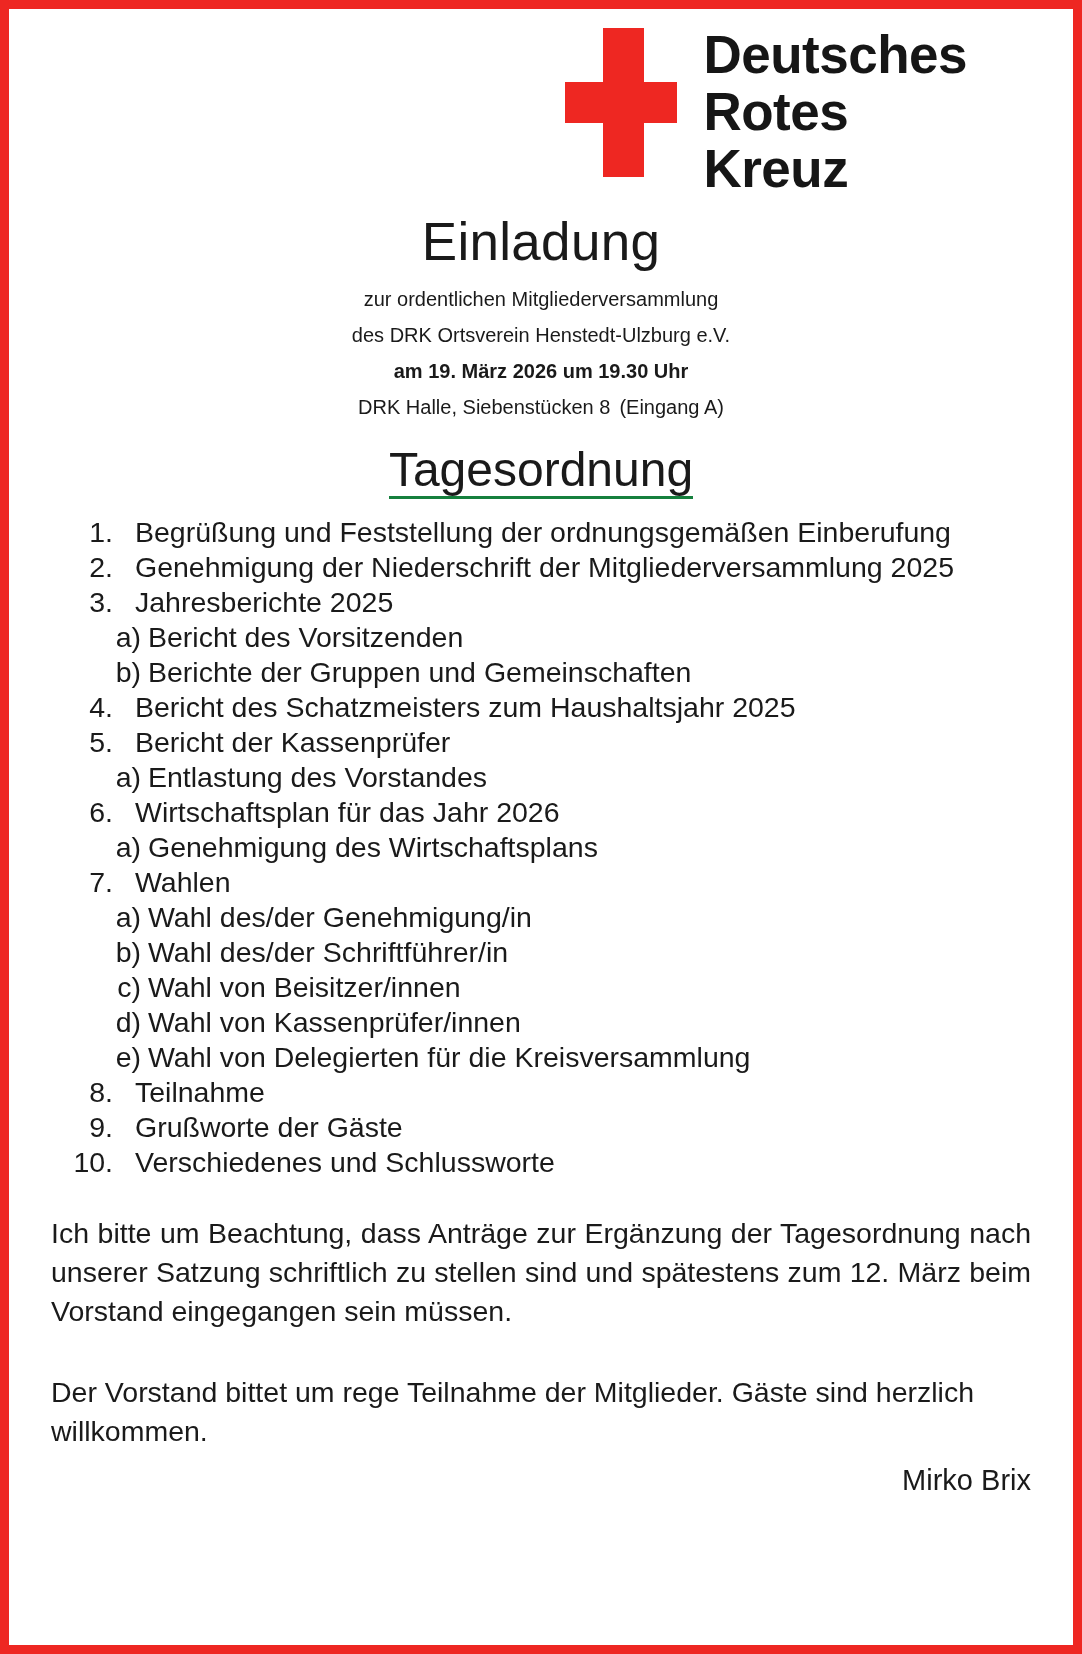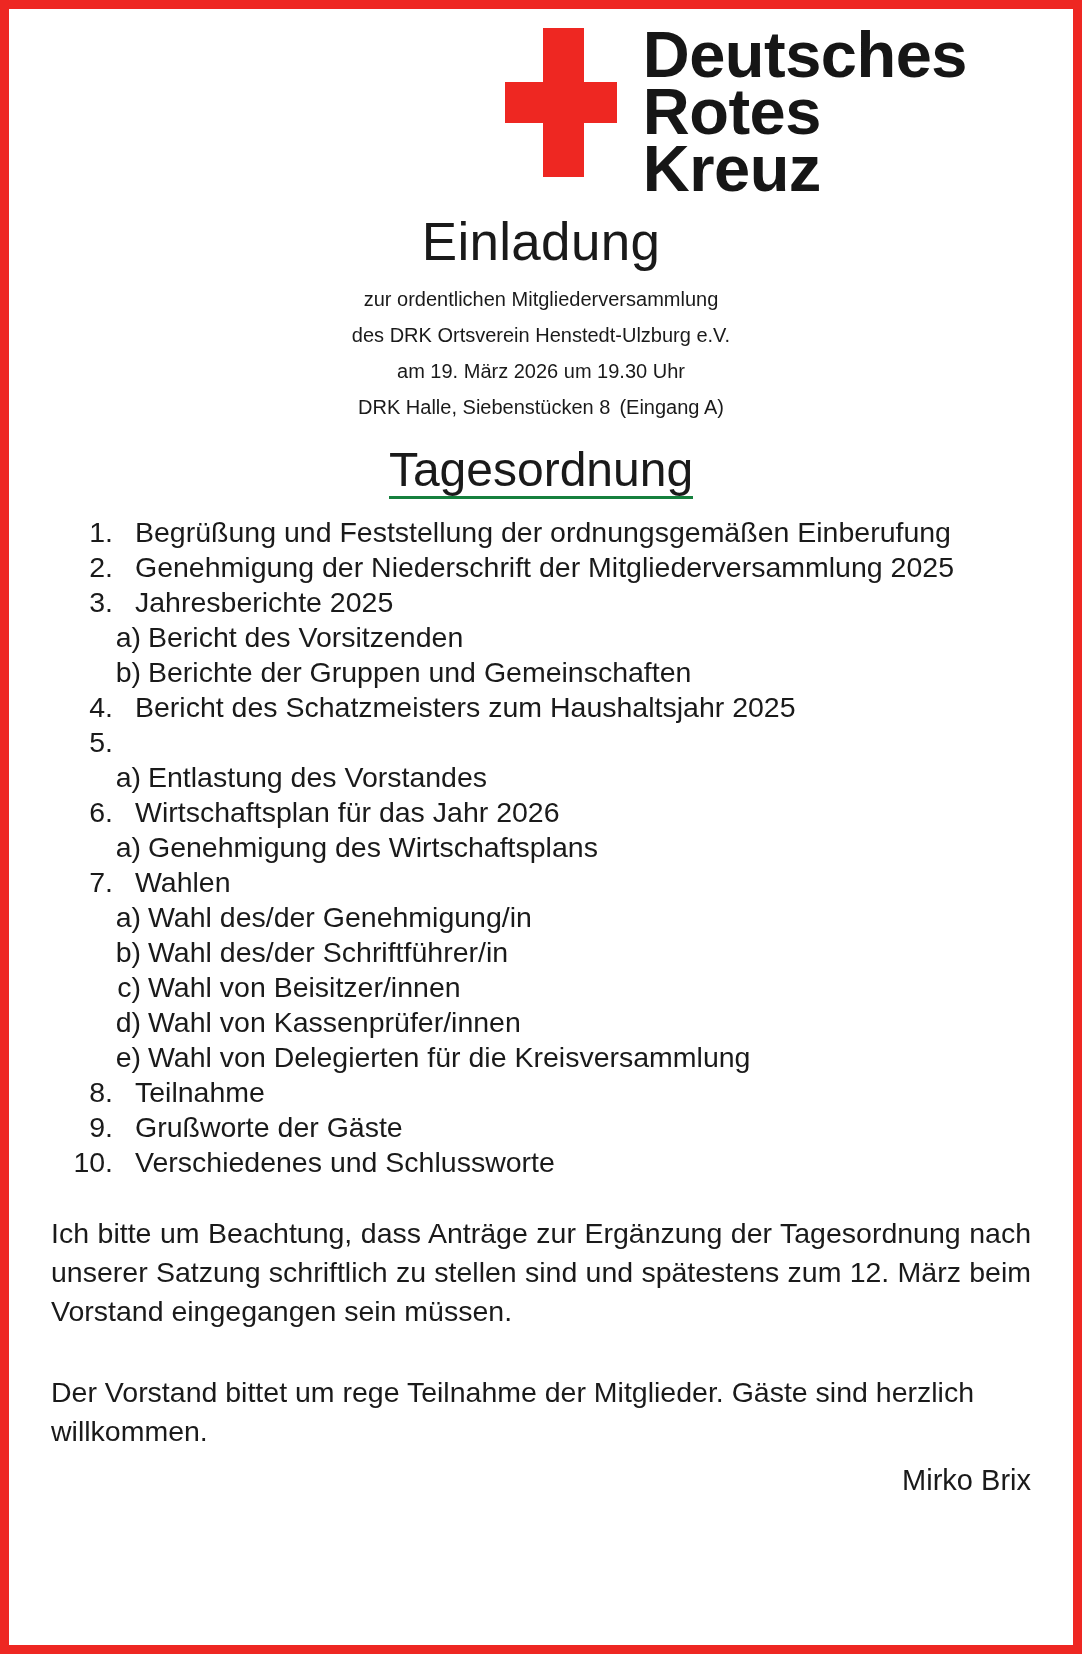--- a/index.html
+++ b/index.html
@@ -60,21 +60,21 @@
     position: absolute;
     left: 0;
     top: 54px;
     width: 112px;
     height: 41px;
     background: #ee2722;
   }
   .logo-text {
     font-family: "Liberation Sans", "DejaVu Sans", sans-serif;
     font-weight: bold;
-    font-size: 65px;
+    font-size: 53px;
     line-height: 57px;
     letter-spacing: -0.5px;
     color: #161616;
     padding-top: 4px;
   }
 
   
   .title {
     text-align: center;
     font-size: 53px;
@@ -83,21 +83,21 @@
     margin-top: 18px;
     letter-spacing: 0.3px;
     font-stretch: condensed;
   }
   .subtitle {
     text-align: center;
     font-size: 20px;
     line-height: 36px;
     margin-top: 12px;
   }
-  .subtitle .bold { font-weight: normal; }
+  .subtitle .bold { font-weight: bold; }
   .gapwide { display: inline-block; width: 9px; }
 
   
   .agenda-heading-wrap {
     text-align: center;
     margin-top: 20px;
   }
   .agenda-heading {
     display: inline-block;
     font-size: 48px;
@@ -202,20 +202,21 @@
       <div class="row sub">
           <span class="letter">b)</span>
           <span class="subtxt">Berichte der Gruppen und Gemeinschaften</span>
         </div>
       <div class="row">
           <span class="num">4.</span>
           <span class="txt">Bericht des Schatzmeisters zum Haushaltsjahr 2025</span>
         </div>
       <div class="row">
           <span class="num">5.</span>
+          <span class="txt">Bericht der Kassenprüfer</span>
         </div>
       <div class="row sub">
           <span class="letter">a)</span>
           <span class="subtxt">Entlastung des Vorstandes</span>
         </div>
       <div class="row">
           <span class="num">6.</span>
           <span class="txt">Wirtschaftsplan für das Jahr 2026</span>
         </div>
       <div class="row sub">

